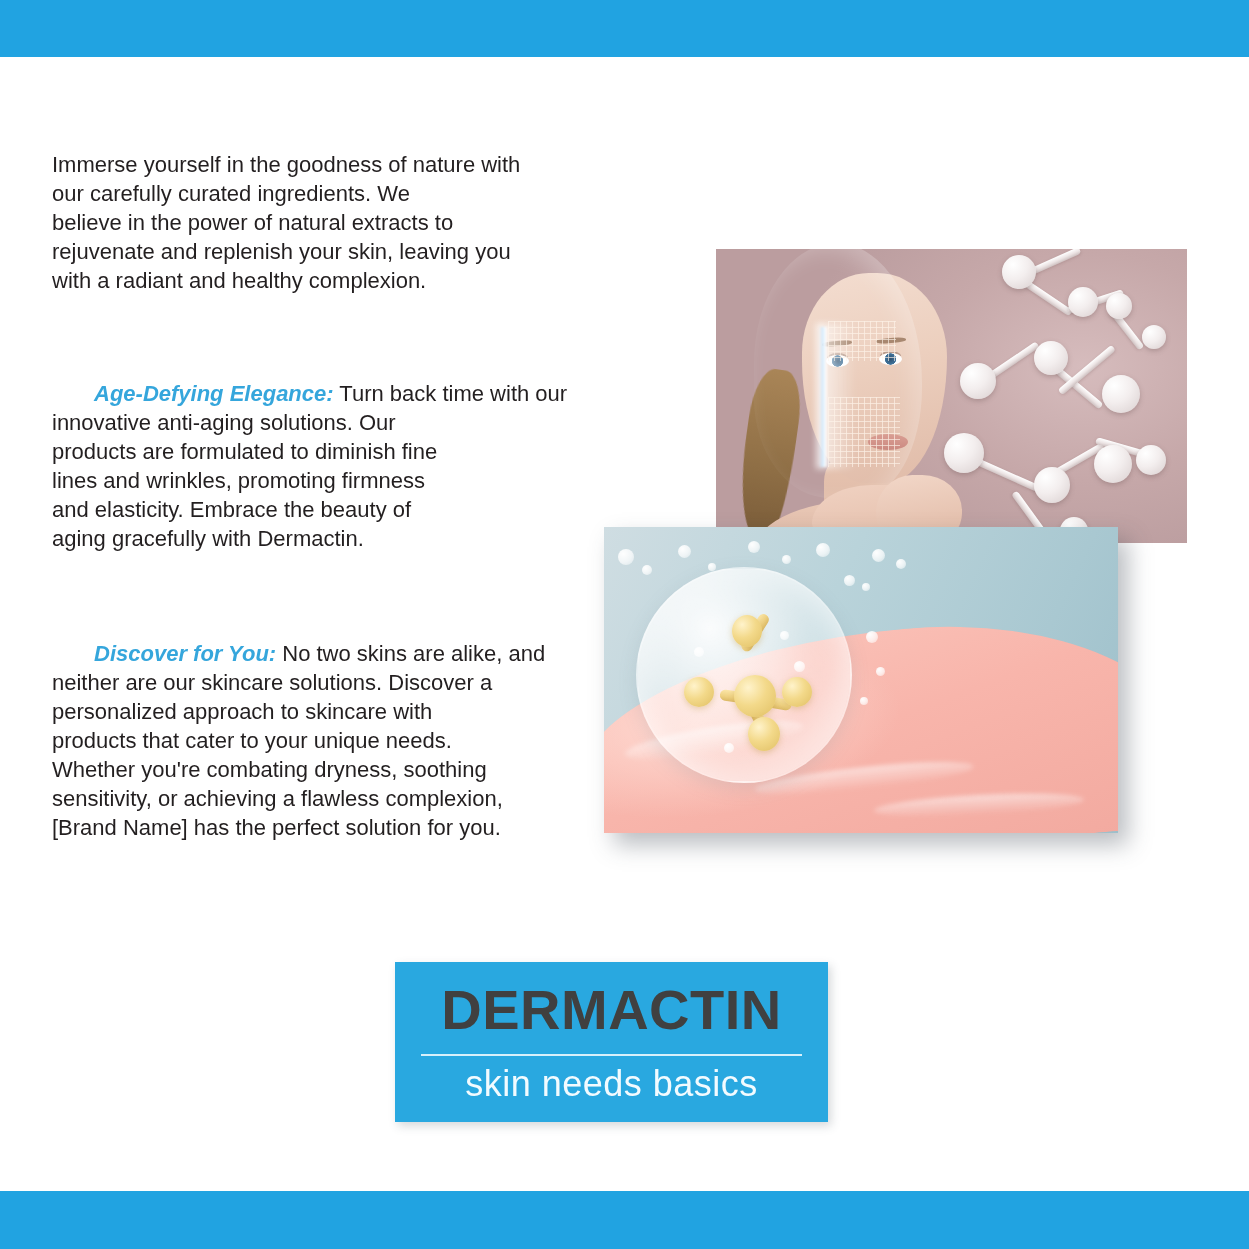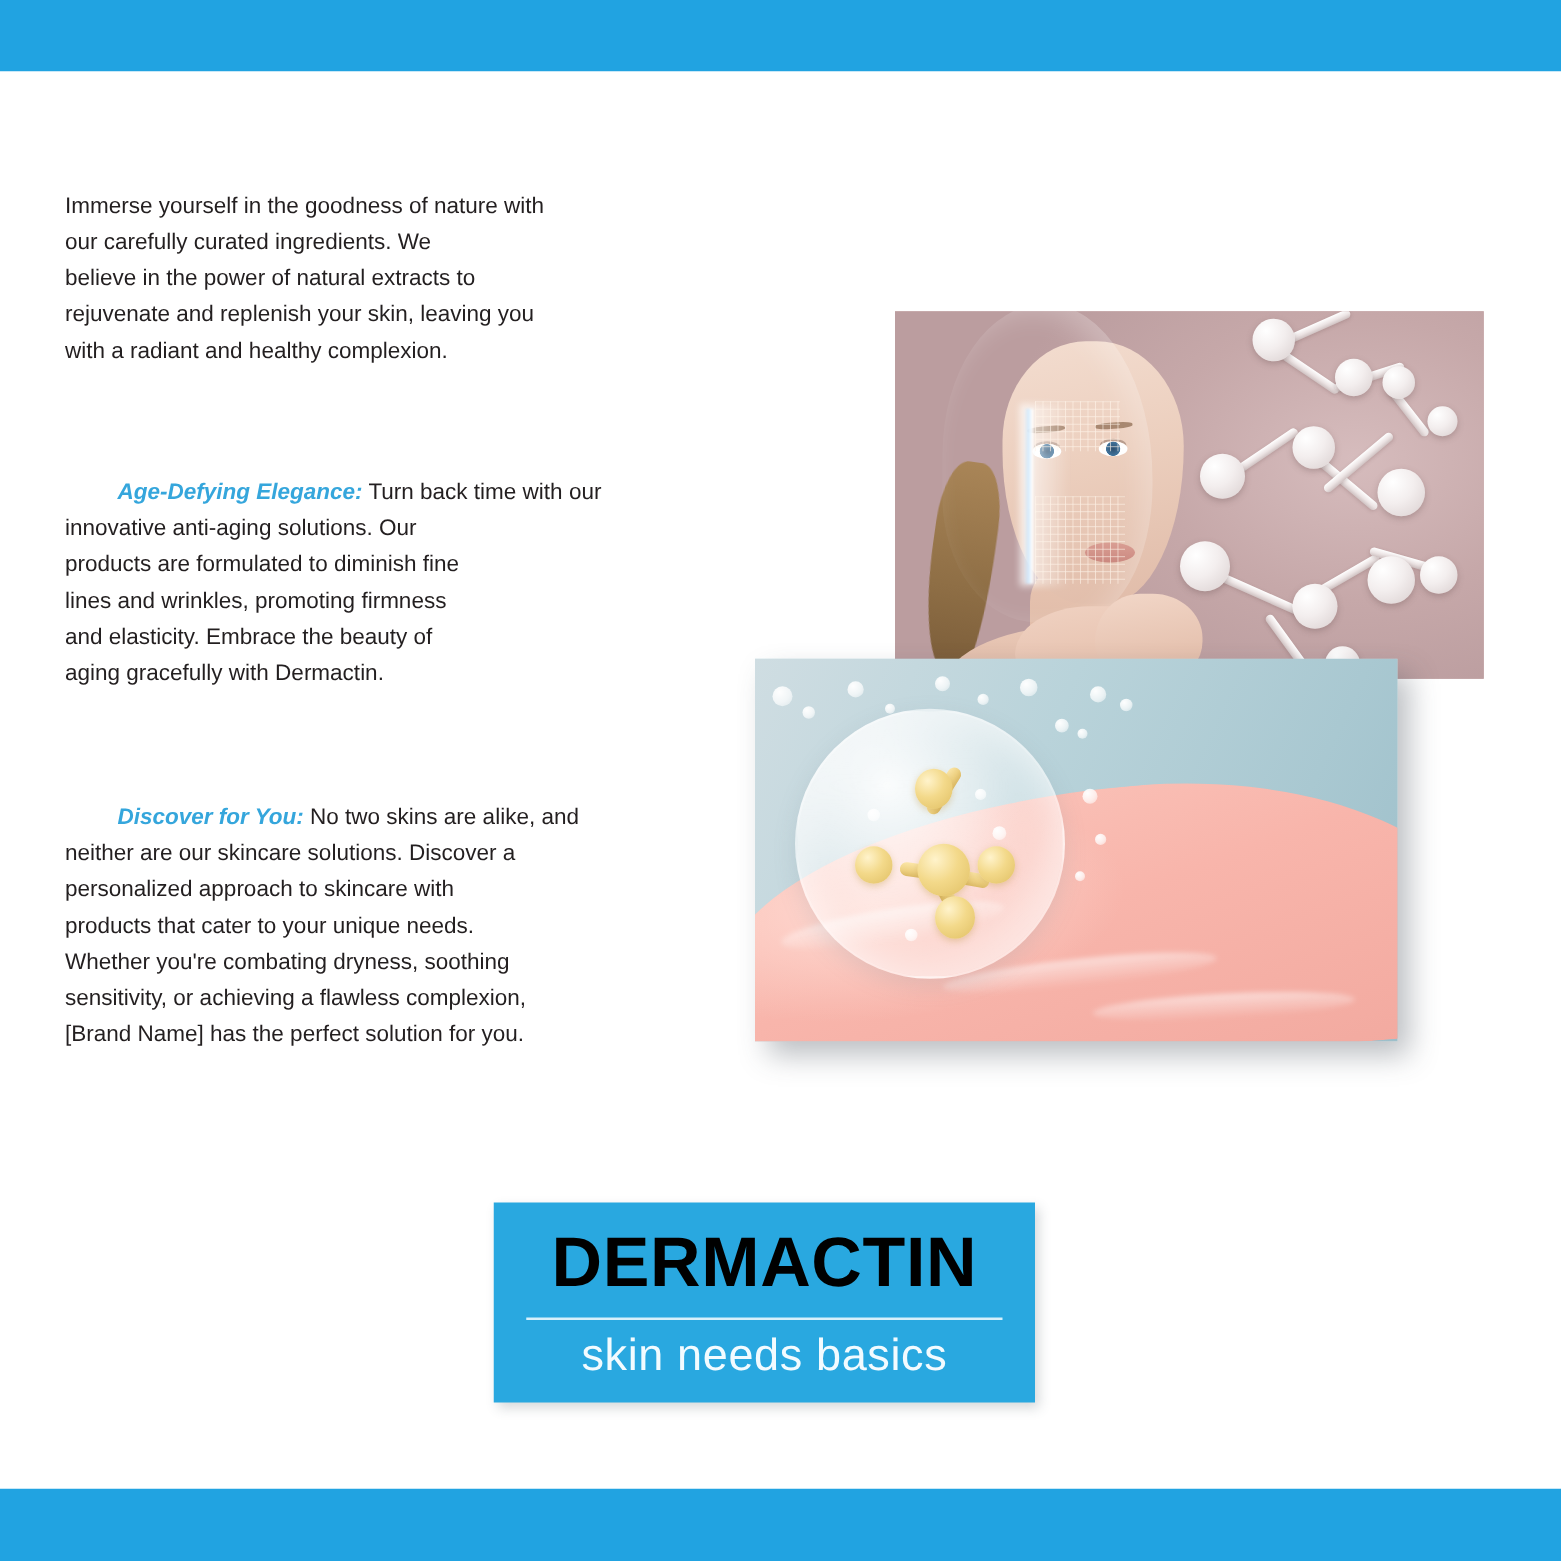--- a/index.html
+++ b/index.html
@@ -48,21 +48,21 @@
     font-size: 40px;
     font-weight: bold;
     font-style: italic;
     color: #2ea3d8;
     letter-spacing: -0.5px;
     line-height: 1.05;
     margin: 0 0 16px 0;
   }
 
   .para {
-    font-size: 18px;
+    font-size: 22px;
     line-height: 29px;
     color: #231f20;
     margin: 0;
     white-space: pre-line;
   }
   .para.p1 { margin-top: 2px; }
   .para.p2 { margin-top: 84px; }
   .para.p3 { margin-top: 86px; }
 
   .lead {
@@ -282,21 +282,21 @@
     width: 433px;
     height: 160px;
     background: #29a8e0;
     box-shadow: 3px 4px 9px rgba(70,80,90,.22);
   }
   .logo-word {
     position: absolute;
     left: 0; right: 0;
     top: 20px;
     text-align: center;
-    color: #000000;
+    color: #404040;
     font-size: 56px;
     font-weight: bold;
     letter-spacing: 0.5px;
     line-height: 1;
   }
   .logo-rule {
     position: absolute;
     left: 26px;
     right: 26px;
     top: 92px;

